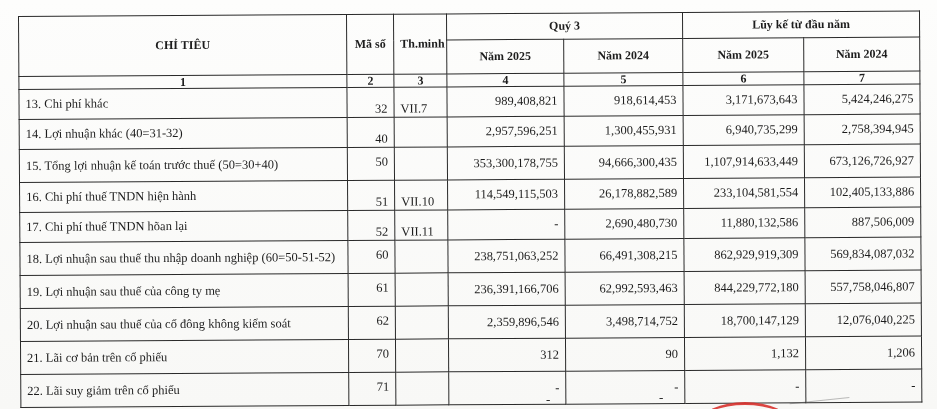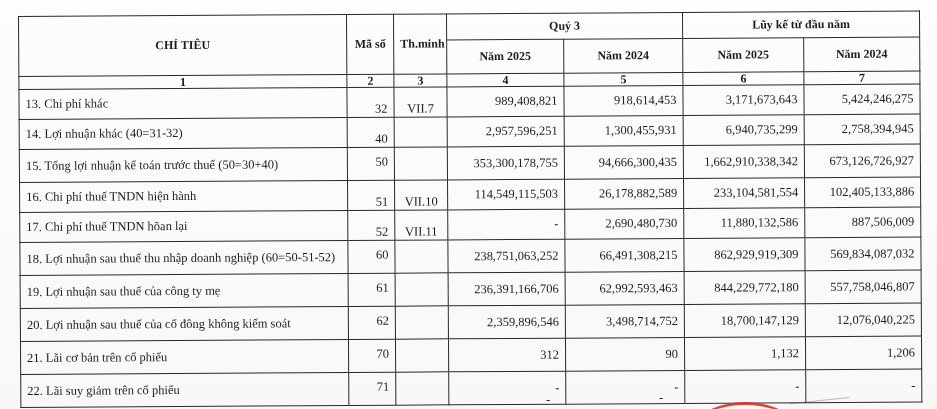--- a/index.html
+++ b/index.html
@@ -54,21 +54,21 @@
       padding-left: 3px;
       padding-bottom: 4px;
     }
     td.code {
       text-align: right;
       vertical-align: bottom;
       padding-bottom: 2px;
     }
     td.code.mid { vertical-align: middle; padding-bottom: 3px; }
     td.note {
-      text-align: center;
+      text-align: left;
       vertical-align: bottom;
       padding-bottom: 2px;
     }
     td.num {
       text-align: right;
       vertical-align: middle;
       padding-right: 5px;
       padding-bottom: 5px;
       margin-left: 24px;
     }
@@ -171,21 +171,21 @@
         <td class="num">1,300,455,931</td>
         <td class="num">6,940,735,299</td>
         <td class="num">2,758,394,945</td>
       </tr>
       <tr class="data-row">
         <td class="label">15. Tổng lợi nhuận kế toán trước thuế (50=30+40)</td>
         <td class="code mid">50</td>
         <td class="note"></td>
         <td class="num">353,300,178,755</td>
         <td class="num">94,666,300,435</td>
-        <td class="num">1,662,910,338,342</td>
+        <td class="num">1,107,914,633,449</td>
         <td class="num">673,126,726,927</td>
       </tr>
       <tr class="data-row">
         <td class="label">16. Chi phí thuế TNDN hiện hành</td>
         <td class="code">51</td>
         <td class="note">VII.10</td>
         <td class="num">114,549,115,503</td>
         <td class="num">26,178,882,589</td>
         <td class="num">233,104,581,554</td>
         <td class="num">102,405,133,886</td>

